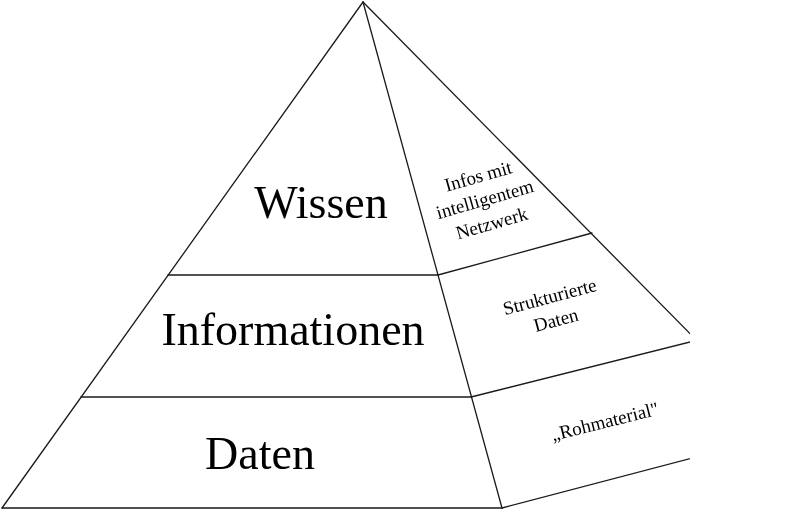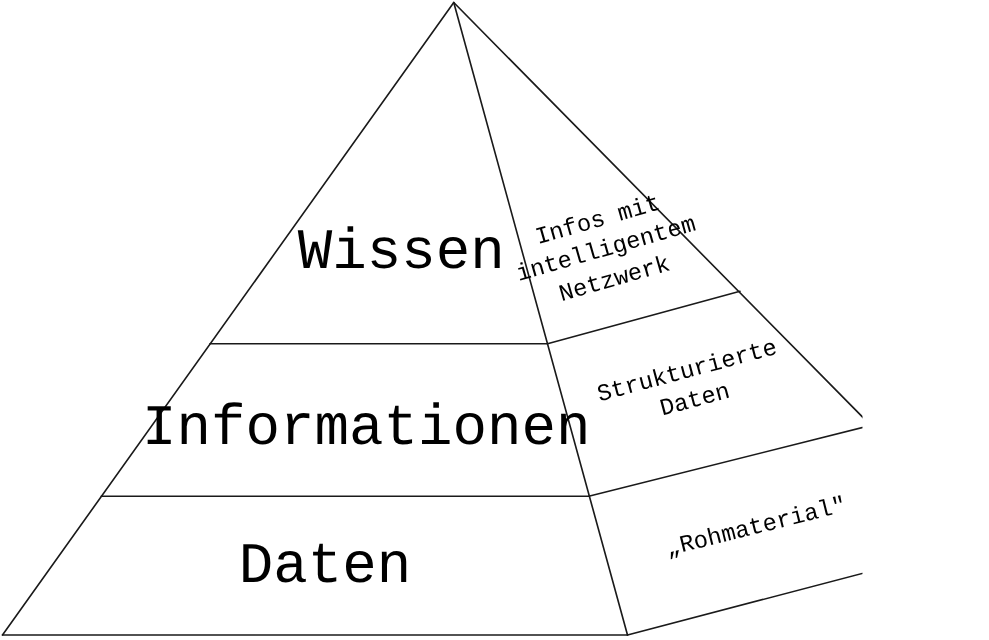--- a/index.html
+++ b/index.html
@@ -6,21 +6,21 @@
     margin: 0;
     padding: 0;
     background: #ffffff;
   }
   .stage {
     position: relative;
     width: 690px;
     height: 512px;
     background: #ffffff;
     overflow: hidden;
-    font-family: Liberation Mono, monospace;
+    font-family: Liberation Serif, serif;
   }
   .stage svg {
     position: absolute;
     left: 0;
     top: 0;
   }
   .label {
     position: absolute;
     color: #000000;
     text-align: center;
@@ -30,21 +30,21 @@
     user-select: none;
   }
   .front-label {
     font-size: 46px;
     white-space: nowrap;
   }
   .side-label {
     font-size: 19px;
   }
   .wissen-pos        { left: 321px; top: 203px; }
-  .informationen-pos { left: 293px; top: 344px; }
+  .informationen-pos { left: 293px; top: 330px; }
   .daten-pos         { left: 260px; top: 454px; }
   .infos-pos         { left: 485px; top: 200px; transform: translate(-50%,-50%) rotate(-16deg); }
   .strukturierte-pos { left: 553px; top: 309px; transform: translate(-50%,-50%) rotate(-15deg); }
   .rohmaterial-pos   { left: 605px; top: 422px; transform: translate(-50%,-50%) rotate(-14deg); }
 </style>
 </head>
 <body>
 
 <div class="stage">
 

